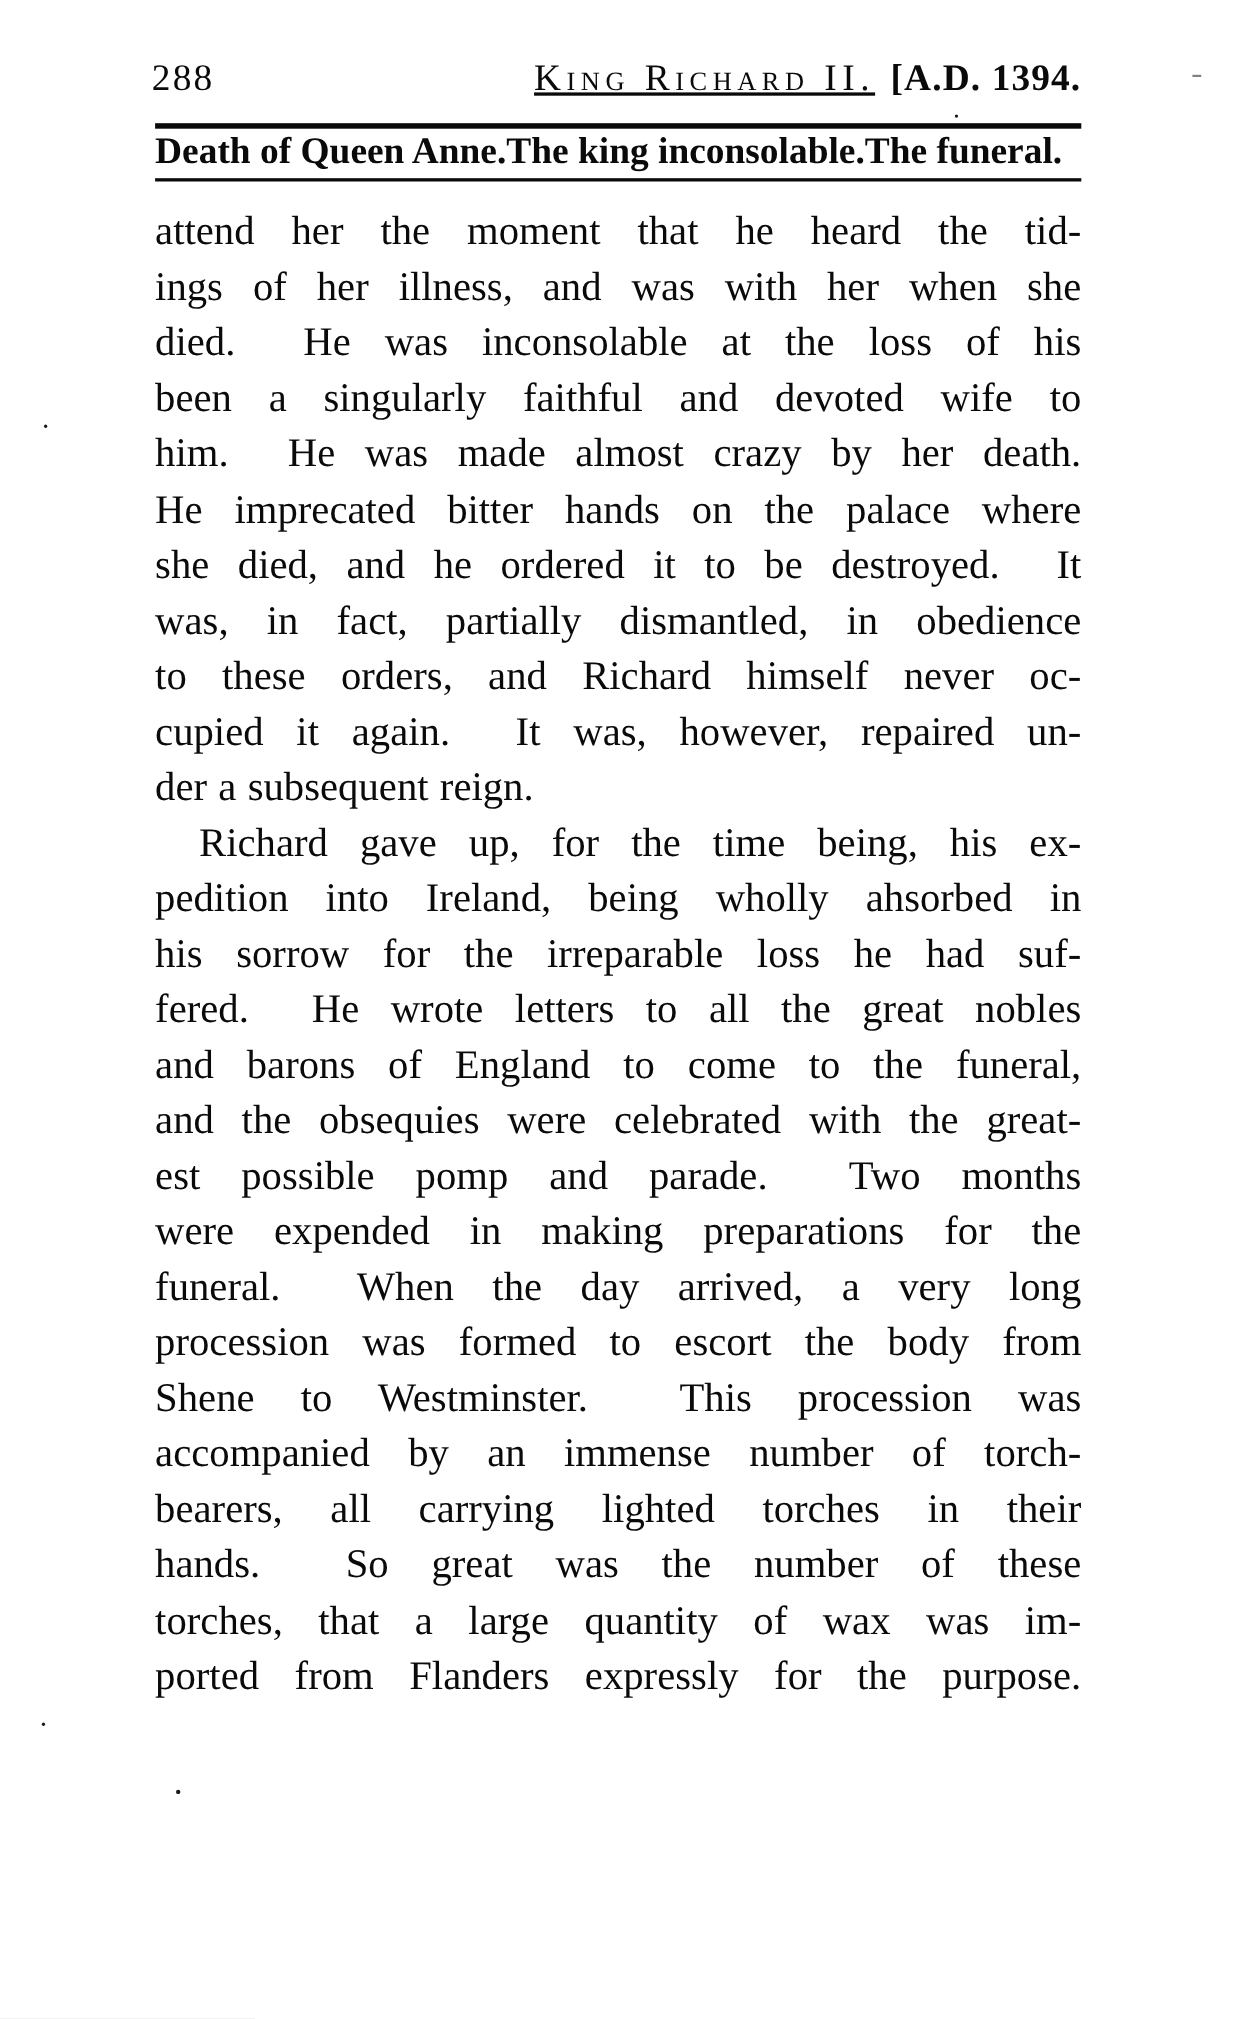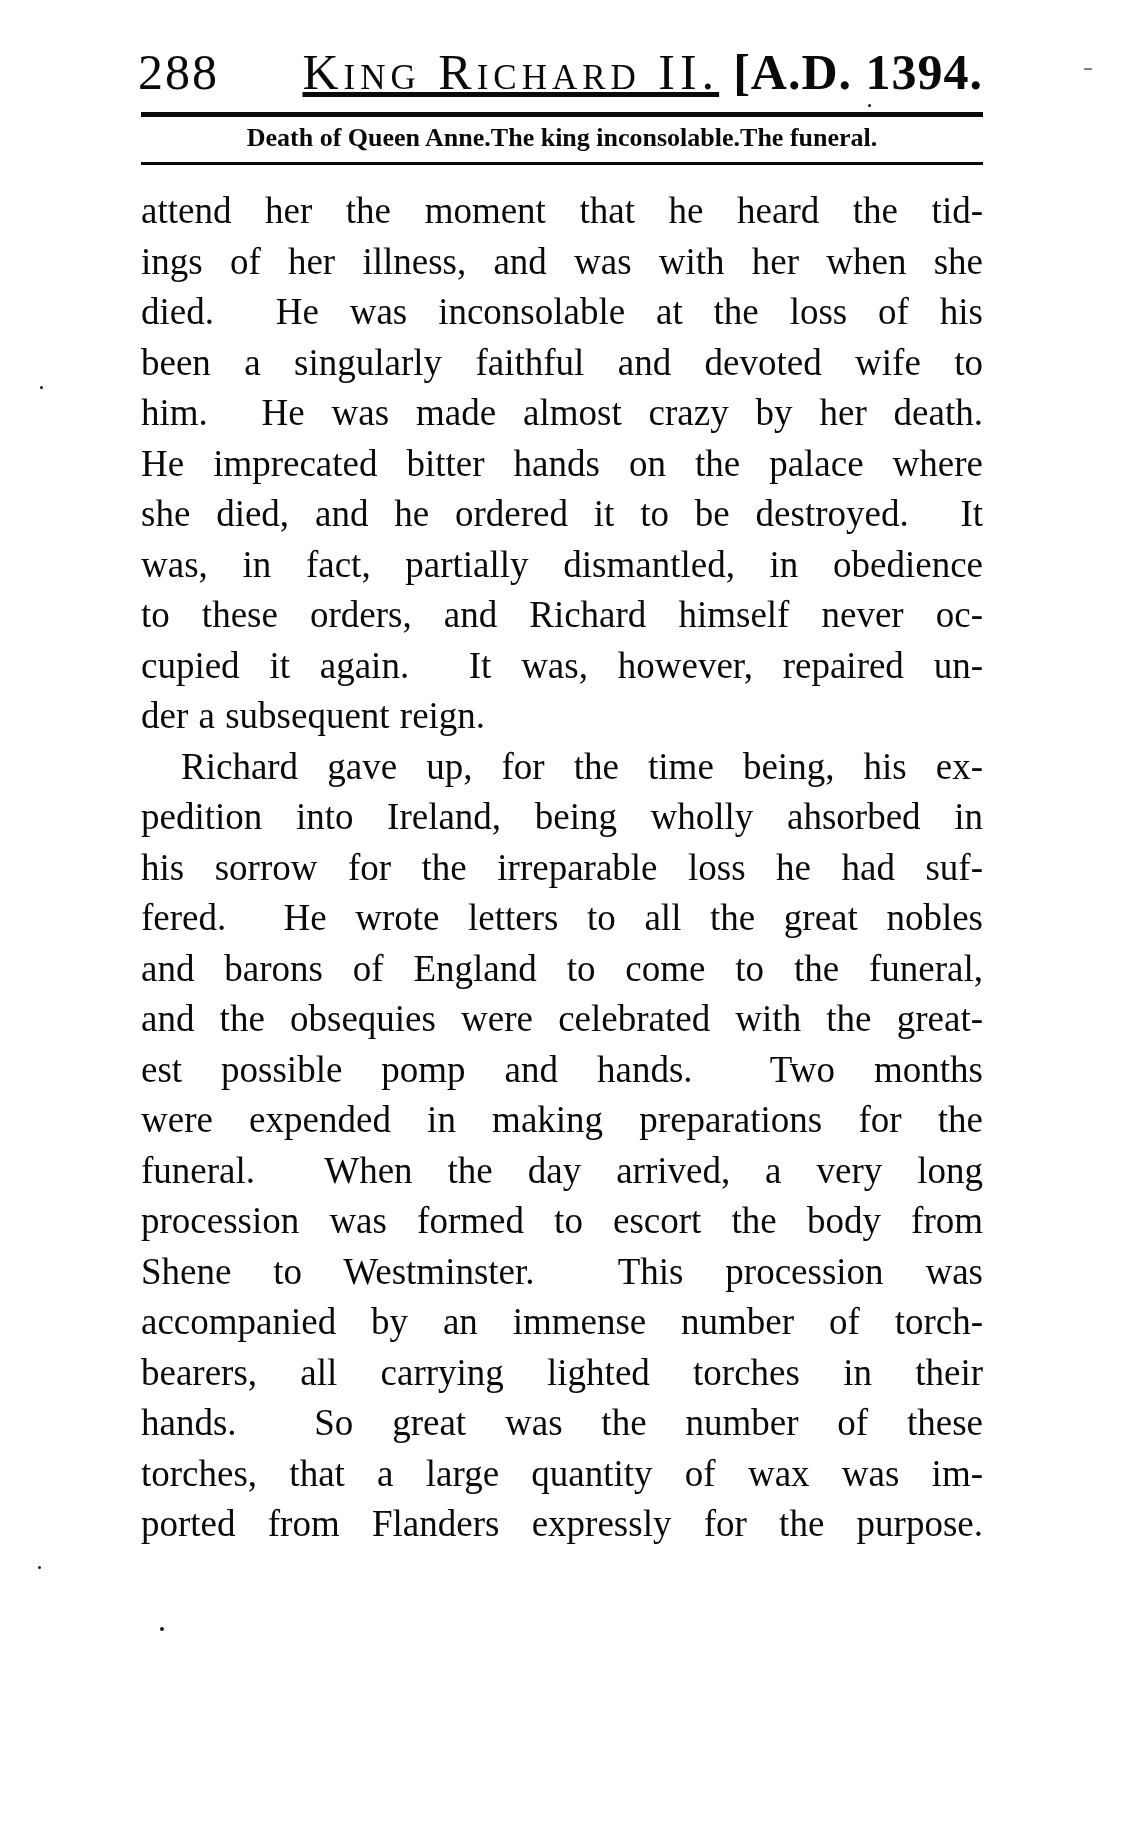--- a/index.html
+++ b/index.html
@@ -18,21 +18,21 @@
   }
   
   .header-row {
     position: absolute;
     top: 46px;
     left: 138px;
     width: 845px;
     display: flex;
     justify-content: space-between;
     align-items: baseline;
-    font-size: 50px;
+    font-size: 34px;
     line-height: 52px;
     white-space: nowrap;
   }
   .page-num {
     letter-spacing: 2px;
   }
   .running-title {
     font-variant: small-caps;
     letter-spacing: 5px;
     text-decoration: underline;
@@ -51,22 +51,22 @@
   }
   .rule-thick { top: 112px; height: 5px; }
   .rule-thin  { top: 162px; height: 3px; }
   
   .subheads {
     position: absolute;
     top: 123px;
     left: 141px;
     width: 842px;
     display: flex;
-    justify-content: center;
-    font-size: 26px;
+    justify-content: flex-start;
+    font-size: 34px;
     font-weight: bold;
     line-height: 30px;
     white-space: nowrap;
   }
   
   .body-text {
     position: absolute;
     top: 186px;
     left: 141px;
     width: 842px;
@@ -132,21 +132,21 @@
       <div class="bodyline">was, in fact, partially dismantled, in obedience</div>
       <div class="bodyline">to these orders, and Richard himself never oc-</div>
       <div class="bodyline">cupied it again.  It was, however, repaired un-</div>
       <div class="bodyline short">der a subsequent reign.</div>
       <div class="bodyline indent">Richard gave up, for the time being, his ex-</div>
       <div class="bodyline">pedition into Ireland, being wholly ahsorbed in</div>
       <div class="bodyline">his sorrow for the irreparable loss he had suf-</div>
       <div class="bodyline">fered.  He wrote letters to all the great nobles</div>
       <div class="bodyline">and barons of England to come to the funeral,</div>
       <div class="bodyline">and the obsequies were celebrated with the great-</div>
-      <div class="bodyline">est possible pomp and hands.  Two months</div>
+      <div class="bodyline">est possible pomp and parade.  Two months</div>
       <div class="bodyline">were expended in making preparations for the</div>
       <div class="bodyline">funeral.  When the day arrived, a very long</div>
       <div class="bodyline">procession was formed to escort the body from</div>
       <div class="bodyline">Shene to Westminster.  This procession was</div>
       <div class="bodyline">accompanied by an immense number of torch-</div>
       <div class="bodyline">bearers, all carrying lighted torches in their</div>
       <div class="bodyline">hands.  So great was the number of these</div>
       <div class="bodyline">torches, that a large quantity of wax was im-</div>
       <div class="bodyline">ported from Flanders expressly for the purpose.</div>
     </main>

